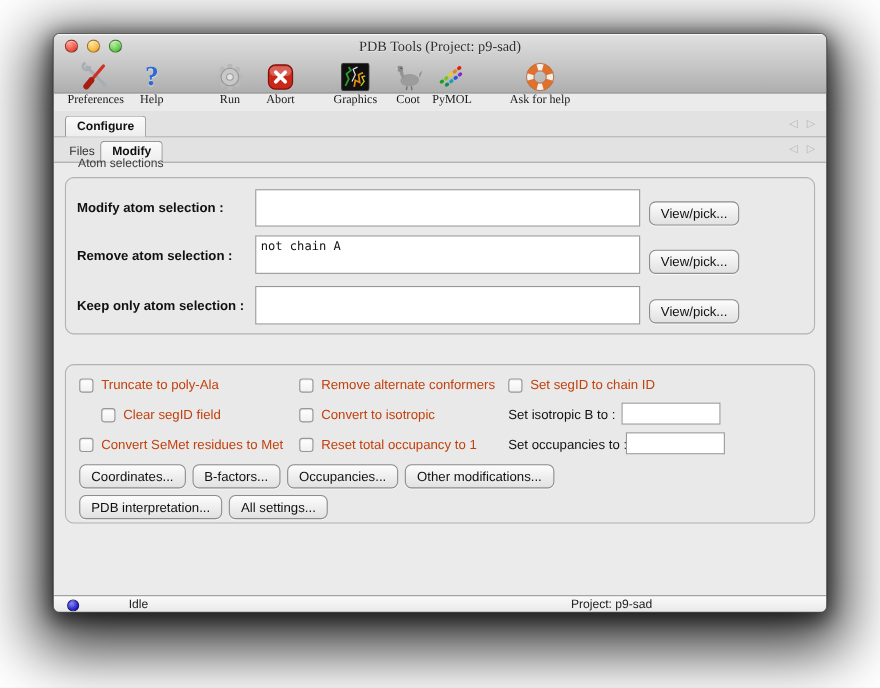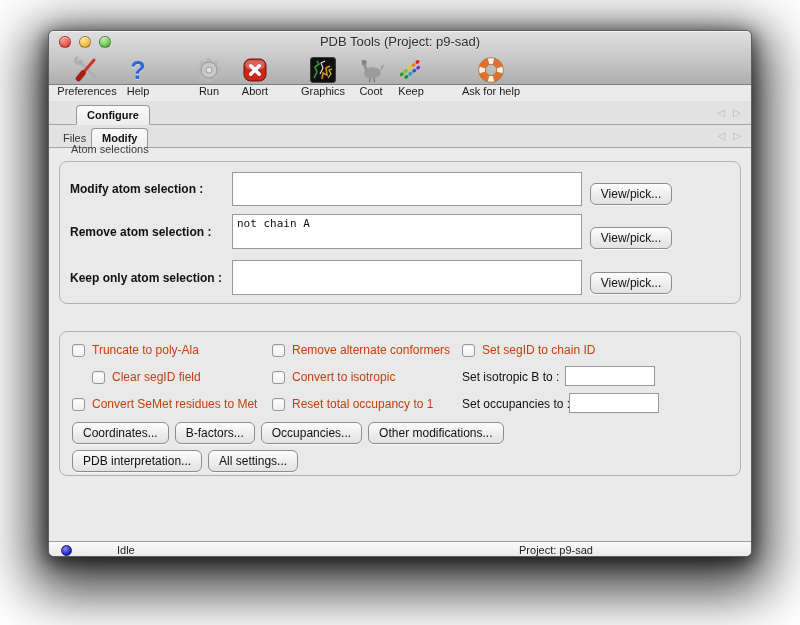--- a/index.html
+++ b/index.html
@@ -7,21 +7,21 @@
     font-family:"Liberation Sans","DejaVu Sans",sans-serif; }
 
   .win { position:absolute; left:48px; top:30px; width:704px; height:527px;
     border-radius:6px; background:#ebebeb; overflow:hidden;
     border:1px solid rgba(0,0,0,.6);
     box-shadow:0 18px 55px 16px rgba(0,0,0,.78), 0 4px 18px 2px rgba(0,0,0,.6); }
 
   
   .chrome { position:absolute; left:0; top:0; width:100%; height:54px;
     background:linear-gradient(180deg,#e0e0e0 0%,#cbcbcb 45%,#aeaeae 100%);
-    border-bottom:1px solid #7e7e7e; box-shadow:inset 0 1px 0 rgba(255,255,255,.65); }
+    border-bottom:1px solid #7e7e7e; box-shadow:inset 0 1px 0 rgba(255,255,255,.65);font-family:Liberation Serif, serif; }
   .titlebar { position:absolute; left:0; top:0; width:100%; height:22px; }
   .title { position:absolute; left:0; top:3px; width:100%; text-align:center;
     font-size:13px; color:#2e2e2e; text-shadow:0 1px 0 rgba(255,255,255,.5); }
   .lights { position:absolute; left:10px; top:5px; display:flex; gap:8px; }
   .light { width:12px; height:12px; border-radius:50%; border:1px solid rgba(0,0,0,.35);
     box-shadow:inset 0 1px 1px rgba(255,255,255,.6); }
   .light.red   { background:radial-gradient(circle at 35% 30%, #ff9a8e, #ea4f3f 65%, #b02316); }
   .light.yellow{ background:radial-gradient(circle at 35% 30%, #ffe39a, #f5b63e 65%, #c07d12); }
   .light.green { background:radial-gradient(circle at 35% 30%, #b7f0a0, #63c74f 65%, #2f8c1f); }
 
@@ -192,39 +192,39 @@
               <rect x="12" y="10" width="4.2" height="3.2" rx="1.6" fill="#e8d012"></rect>
               <rect x="17" y="10" width="4.2" height="3.2" rx="1.6" fill="#ee8211"></rect>
               <rect x="22" y="10" width="4.2" height="3.2" rx="1.6" fill="#dd2211"></rect>
               <rect x="4" y="15" width="4.2" height="3.2" rx="1.6" fill="#0f8f4f"></rect>
               <rect x="9" y="15" width="4.2" height="3.2" rx="1.6" fill="#18a0c0"></rect>
               <rect x="14" y="15" width="4.2" height="3.2" rx="1.6" fill="#2a55d5"></rect>
               <rect x="19" y="15" width="4.2" height="3.2" rx="1.6" fill="#7a2ad0"></rect>
             </g>
           </svg>
         </div>
-        <div class="tlabel">Keep</div>
+        <div class="tlabel">PyMOL</div>
       </div>
 
       <div class="titem" style="margin-left:23px; width:72px;">
         <div class="ticon">
           <svg width="28" height="28" viewBox="0 0 28 28">
             <circle cx="14" cy="14" r="9" fill="none" stroke="#e2702a" stroke-width="6.4"></circle>
             <circle cx="14" cy="14" r="9" fill="none" stroke="#f3efe8" stroke-width="6.6" pathLength="100" stroke-dasharray="9 16" stroke-dashoffset="4.5"></circle>
             <circle cx="14" cy="14" r="12.4" fill="none" stroke="#b0693a" stroke-width="0.8"></circle>
             <circle cx="14" cy="14" r="5.6" fill="none" stroke="#b0693a" stroke-width="0.8"></circle>
           </svg>
         </div>
         <div class="tlabel">Ask for help</div>
       </div>
     </div>
   </div>
 
   <div class="tabrow tabrow1">
-    <div class="tab bold" style="left:27px;">Configure</div>
+    <div class="tab bold" style="left:10px;">Configure</div>
     <div class="tab-arrows">
       <span class="tab-arrow">◁</span>
       <span class="tab-arrow">▷</span>
     </div>
   </div>
 
   <div class="tabrow tabrow2">
     <div class="plain-tab" style="left:14px;">Files</div>
     <div class="tab bold" style="left:42px;">Modify</div>
     <div class="tab-arrows">

